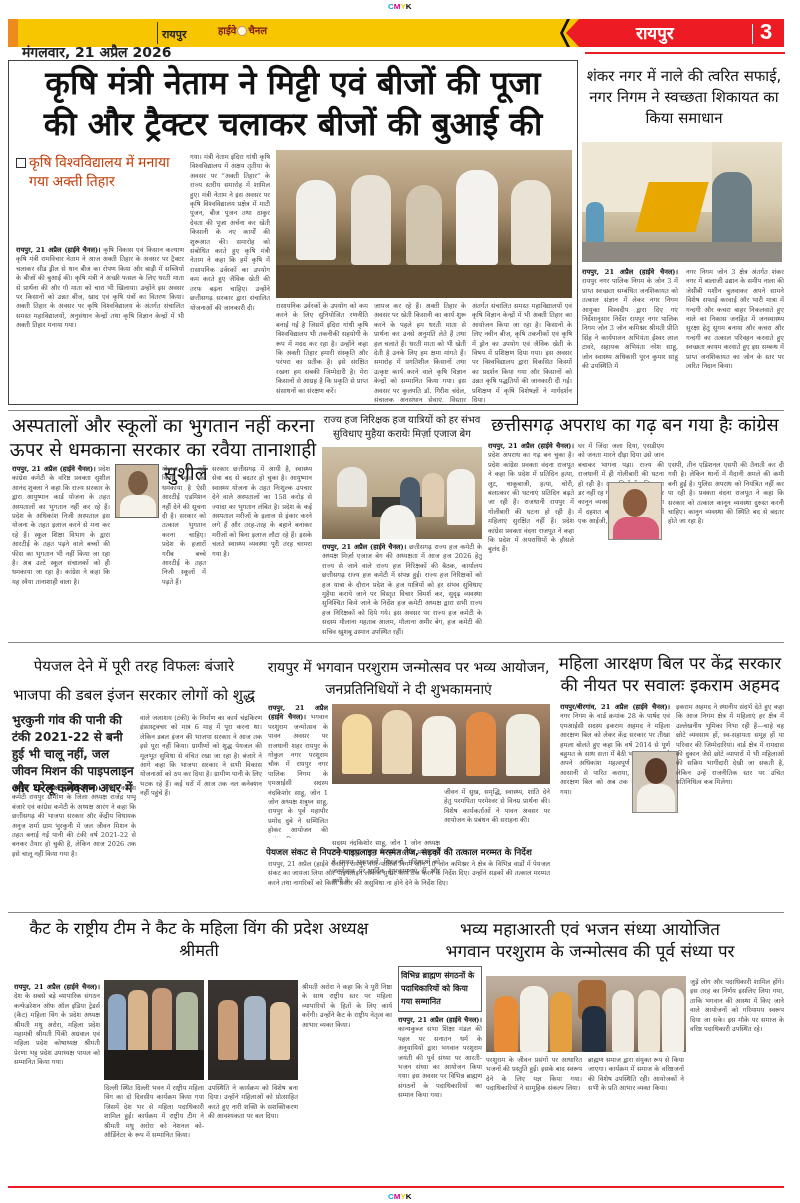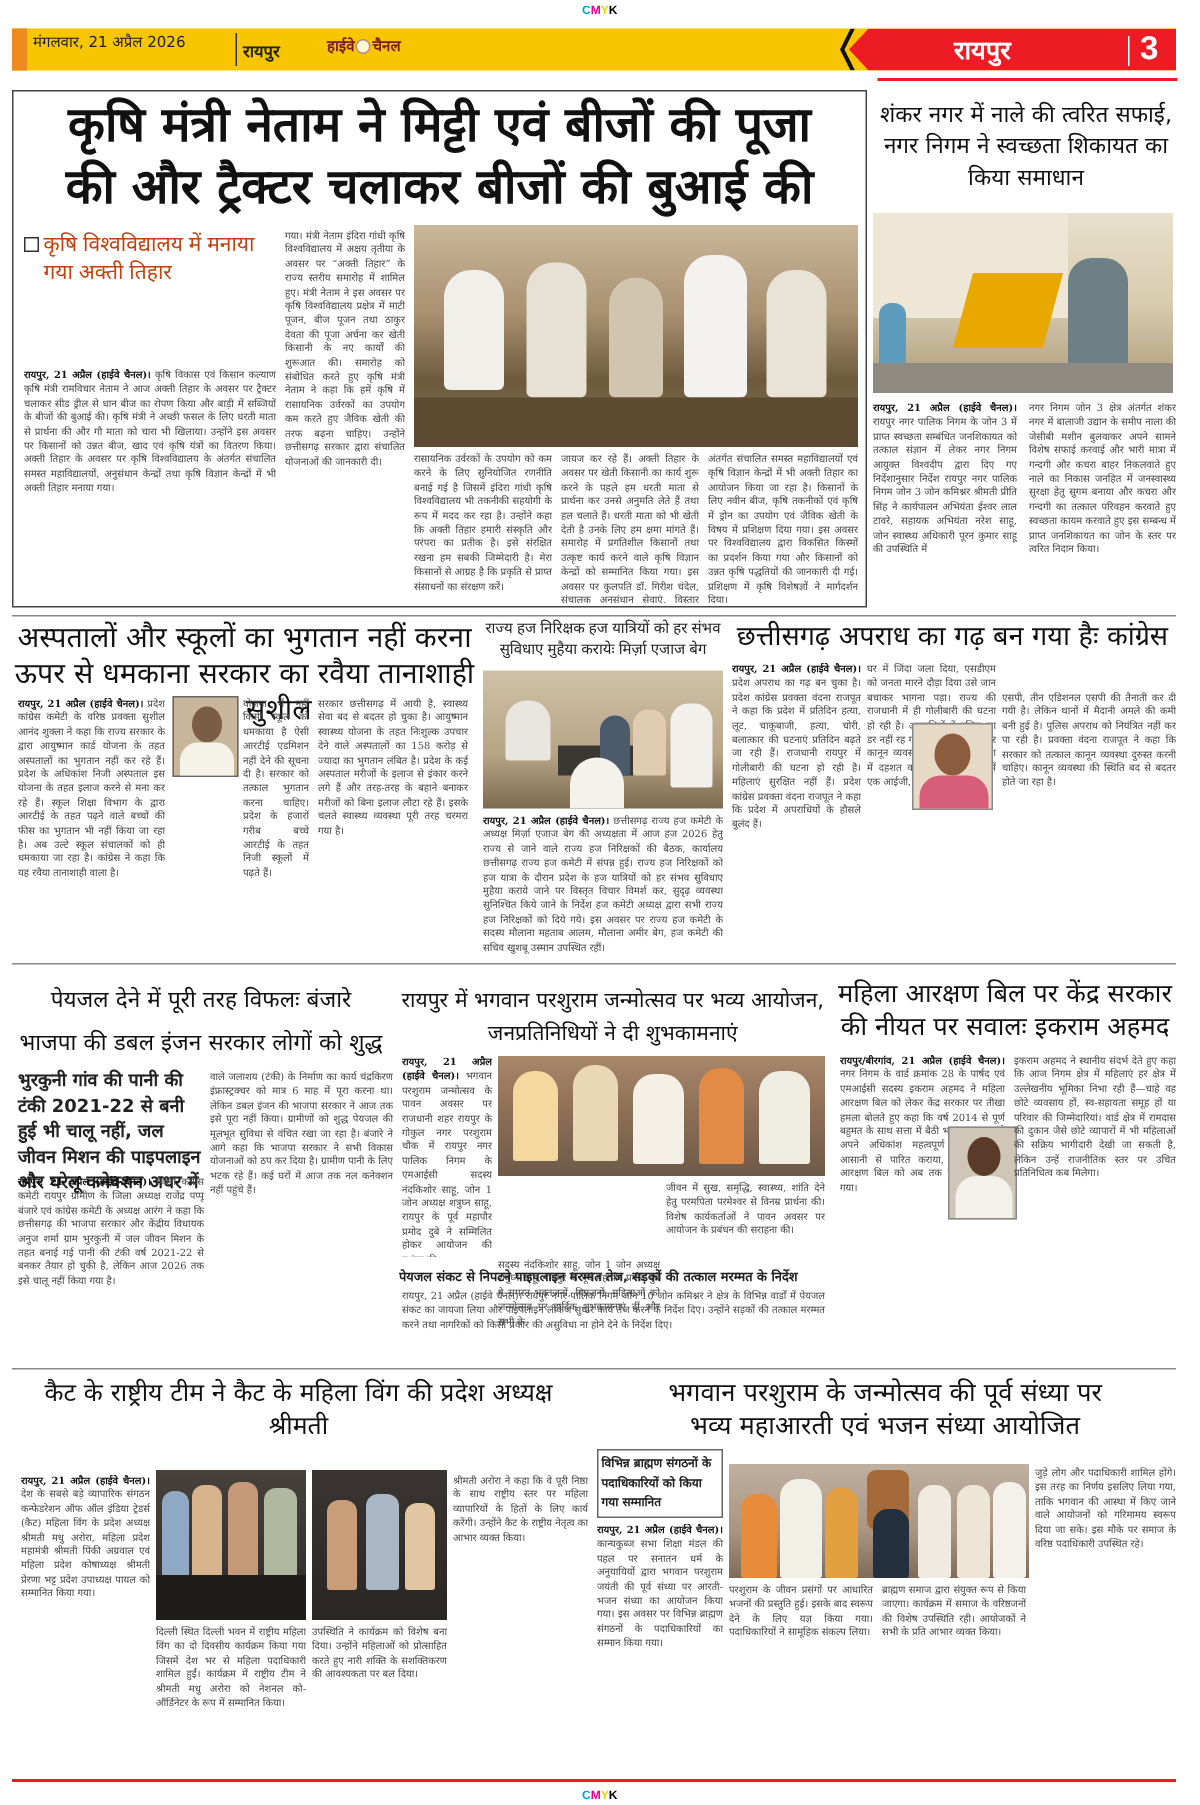--- a/index.html
+++ b/index.html
@@ -1,21 +1,21 @@
 <!DOCTYPE html>
 <html><head>
 <meta charset="utf-8">
 <style>
   * { box-sizing: border-box; margin: 0; padding: 0; }
   html, body { width: 800px; height: 1203px; background: #fff; overflow: hidden; }
   body { position: relative; font-family: "DejaVu Sans", sans-serif; color: #222; }
   .abs { position: absolute; }
   .cmyk { font-family: "Liberation Sans", sans-serif; font-size: 8px; font-weight: bold; letter-spacing: 0; }
   .cmyk .c { color: #00a0e0; } .cmyk .m { color: #e0008a; } .cmyk .y { color: #f0d000; } .cmyk .k { color: #000; }
-  .mast-date { left: 22px; top: 20px; font-size: 10px; color: #222; font-weight: normal; }
+  .mast-date { left: 22px; top: 42px; font-size: 14px; color: #222; font-weight: bold; }
   .mast-sep { left: 157px; top: 22px; width: 1px; height: 22px; background: #333; }
   .mast-city { left: 162px; top: 26px; font-size: 11px; font-weight: bold; color: #222; }
   .mast-logo { left: 218px; top: 23px; font-size: 10px; font-weight: bold; color: #7f1d1d; }
   .mast-logo .dot { display:inline-block; width:10px; height:10px; border-radius:50%; background:#fff8d8; border:1px solid #b88; vertical-align: middle; margin: 0 1px; }
 
   .hl { font-weight: bold; color: #111; text-align: center; }
   .col { font-size: 6.6px; line-height: 9.4px; color: #444; text-align: justify; overflow: hidden; font-family: "DejaVu Serif", serif; }
   .col b { color: #111; }
   .bullets { font-size: 14px; line-height: 19px; color: #c2410c; font-family: "Liberation Sans", sans-serif; }
   .bullets li { list-style: none; position: relative; padding-left: 13px; margin-bottom: 2px; }
@@ -156,22 +156,22 @@
 <div class="abs col" style="left:104px;top:1084px;width:100px;height:94px;">दिल्ली स्थित दिल्ली भवन में राष्ट्रीय महिला विंग का दो दिवसीय कार्यक्रम किया गया जिसमें देश भर से महिला पदाधिकारी शामिल हुईं। कार्यक्रम में राष्ट्रीय टीम ने श्रीमती मधु अरोरा को नेशनल को-ऑर्डिनेटर के रूप में सम्मानित किया।</div>
 <div class="abs col" style="left:208px;top:1084px;width:90px;height:94px;">उपस्थिति ने कार्यक्रम को विशेष बना दिया। उन्होंने महिलाओं को प्रोत्साहित करते हुए नारी शक्ति के सशक्तिकरण की आवश्यकता पर बल दिया।</div>
 <div class="abs photo" style="left:208px;top:980px;width:90px;height:100px;background:linear-gradient(180deg,#3a3532 0%,#2a2624 100%);">
   <div style="position:absolute;left:10px;top:20px;width:20px;height:60px;background:#c99d78;border-radius:8px 8px 2px 2px;"></div>
   <div style="position:absolute;left:36px;top:16px;width:22px;height:64px;background:#a8b6c6;border-radius:8px 8px 2px 2px;"></div>
   <div style="position:absolute;left:62px;top:22px;width:20px;height:58px;background:#e2c6a2;border-radius:8px 8px 2px 2px;"></div>
 </div>
 <div class="abs col" style="left:302px;top:983px;width:90px;height:195px;">श्रीमती अरोरा ने कहा कि वे पूरी निष्ठा के साथ राष्ट्रीय स्तर पर महिला व्यापारियों के हितों के लिए कार्य करेंगी। उन्होंने कैट के राष्ट्रीय नेतृत्व का आभार व्यक्त किया।</div>
 
 <div class="abs hl" style="left:396px;top:918px;width:388px;font-size:17px;line-height:22px;font-weight:normal;">
+  <div>भव्य महाआरती एवं भजन संध्या आयोजित</div>
   <div>भगवान परशुराम के जन्मोत्सव की पूर्व संध्या पर</div>
-  <div>भव्य महाआरती एवं भजन संध्या आयोजित</div>
 </div>
 <div class="abs" style="left:398px;top:966px;width:84px;height:46px;border:1px solid #666;padding:2px;font-size:8px;line-height:13px;font-weight:bold;color:#222;overflow:hidden;">विभिन्न ब्राह्मण संगठनों के पदाधिकारियों को किया गया सम्मानित</div>
 <div class="abs col" style="left:398px;top:1016px;width:84px;height:162px;"><b>रायपुर, 21 अप्रैल (हाईवे चैनल)।</b> <span>कान्यकुब्ज सभा शिक्षा मंडल की पहल पर सनातन धर्म के अनुयायियों द्वारा भगवान परशुराम जयंती की पूर्व संध्या पर आरती-भजन संध्या का आयोजन किया गया। इस अवसर पर विभिन्न ब्राह्मण संगठनों के पदाधिकारियों का सम्मान किया गया।</span></div>
 <div class="abs photo" style="left:486px;top:976px;width:200px;height:76px;background:linear-gradient(180deg,#c0b0a0 0%,#a89480 60%,#806a58 100%);">
   <div style="position:absolute;left:8px;top:20px;width:24px;height:56px;background:#e88c3a;border-radius:10px 10px 2px 2px;"></div>
   <div style="position:absolute;left:34px;top:10px;width:28px;height:66px;background:#f2efe6;border-radius:12px 12px 2px 2px;"></div>
   <div style="position:absolute;left:64px;top:16px;width:22px;height:60px;background:#e4a040;border-radius:10px 10px 2px 2px;"></div>
   <div style="position:absolute;left:92px;top:4px;width:28px;height:40px;background:#a46a3a;border-radius:6px;"></div>
   <div style="position:absolute;left:96px;top:30px;width:24px;height:46px;background:#223040;border-radius:10px 10px 2px 2px;"></div>
   <div style="position:absolute;left:126px;top:14px;width:22px;height:62px;background:#f0ebe0;border-radius:10px 10px 2px 2px;"></div>

